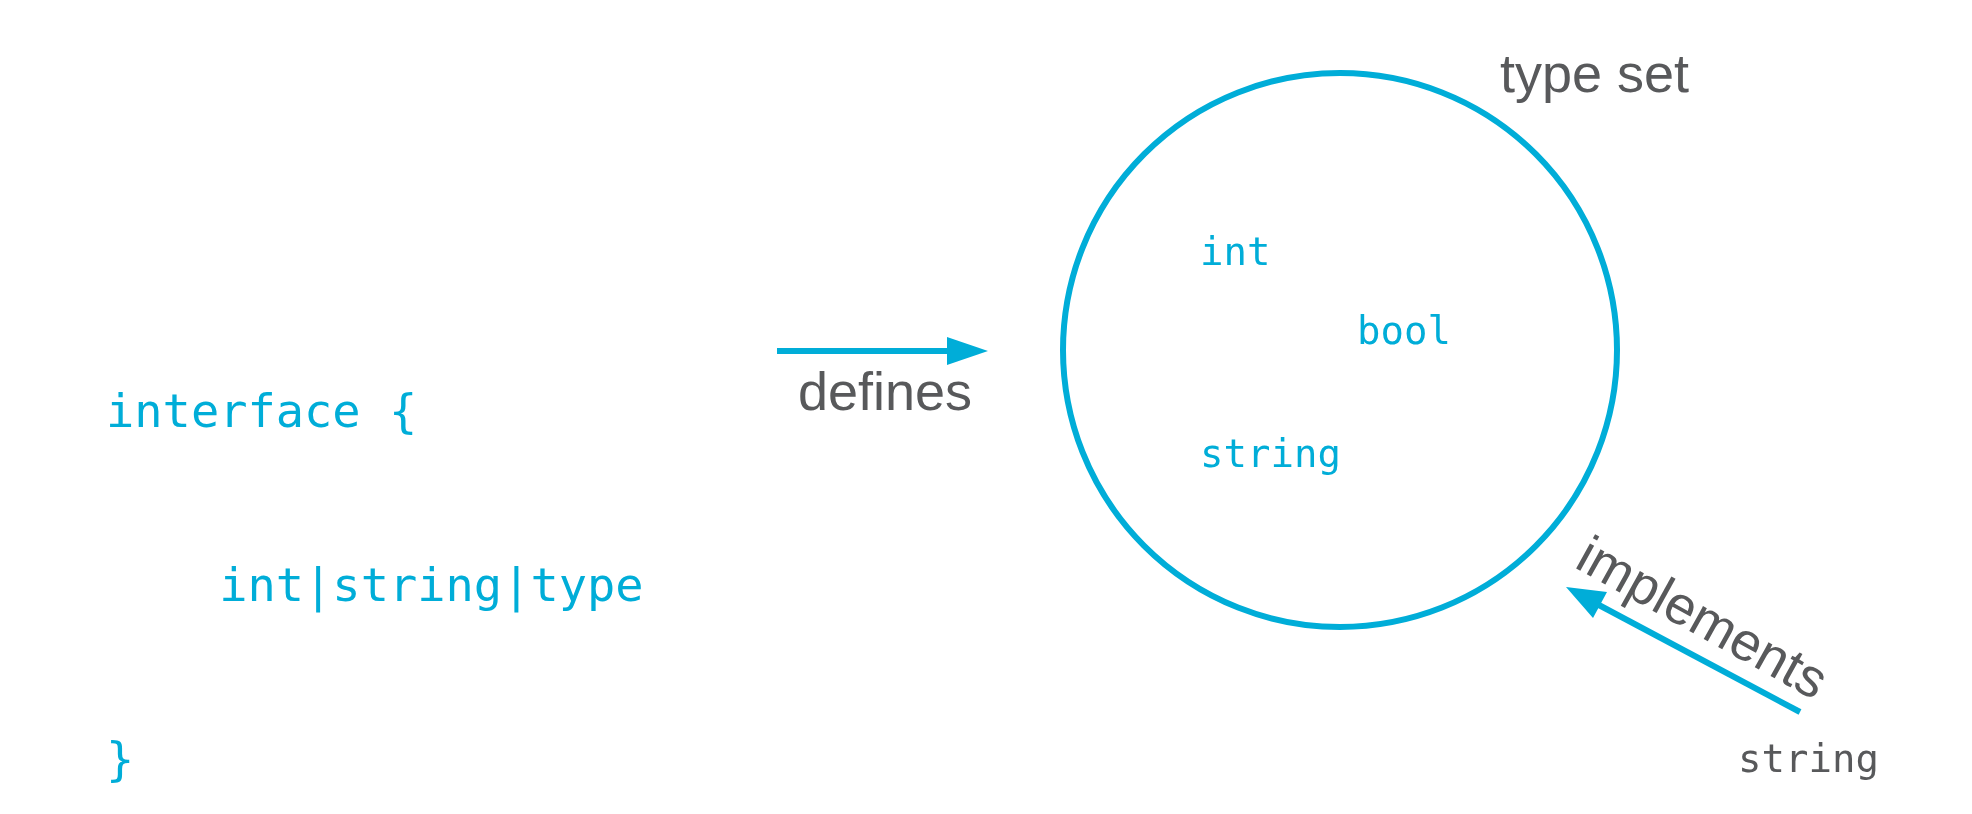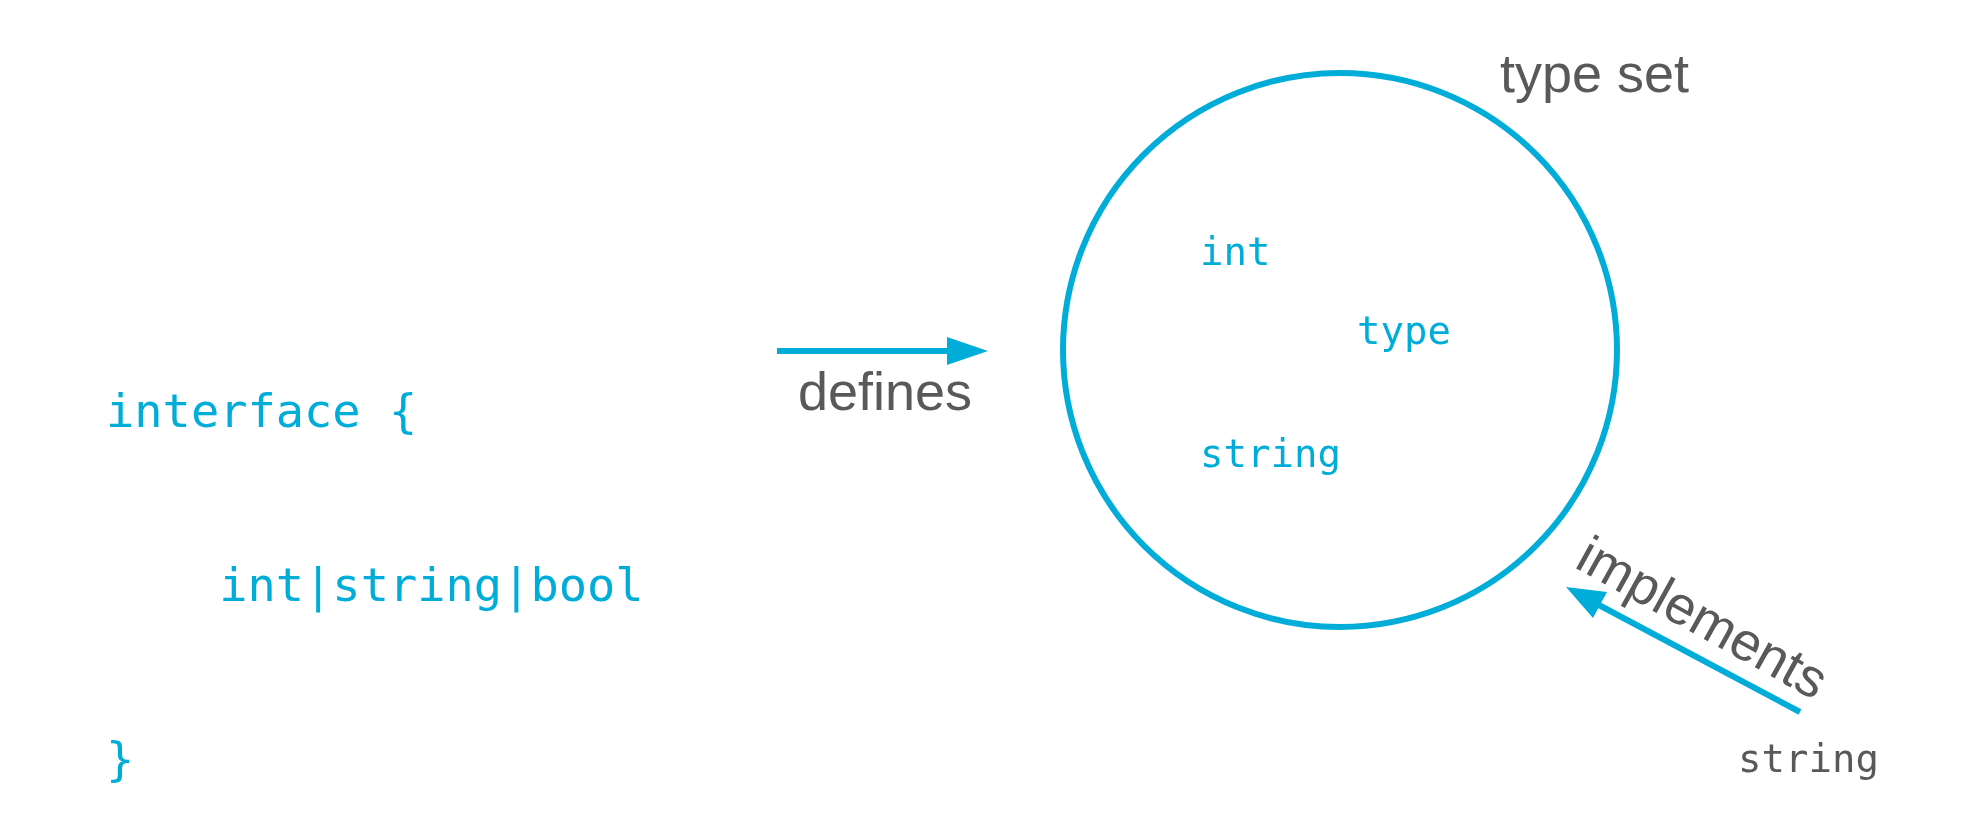--- a/index.html
+++ b/index.html
@@ -88,29 +88,29 @@
     </g>
 
     <g>
       <line class="cyan-stroke" x1="1800" y1="712" x2="1597" y2="604" stroke-width="6"></line>
       <polygon class="cyan-fill" points="1566,587 1607,592 1593,618"></polygon>
     </g>
   </svg>
 
   <div class="code-block">
     <div>interface {</div>
-    <div>    int|string|bool</div>
+    <div>    int|string|type</div>
     <div>}</div>
   </div>
 
   <div class="label sans gray-text typeset-label">type set</div>
 
   <div class="label sans gray-text defines-label">defines</div>
 
   <div class="label mono cyan-text member-int">int</div>
-  <div class="label mono cyan-text member-bool">type</div>
+  <div class="label mono cyan-text member-bool">bool</div>
   <div class="label mono cyan-text member-string">string</div>
 
   <div class="label sans gray-text implements-label">implements</div>
 
   <div class="label mono gray-text implementer-string">string</div>
 
 </div>
 
 </body></html>

